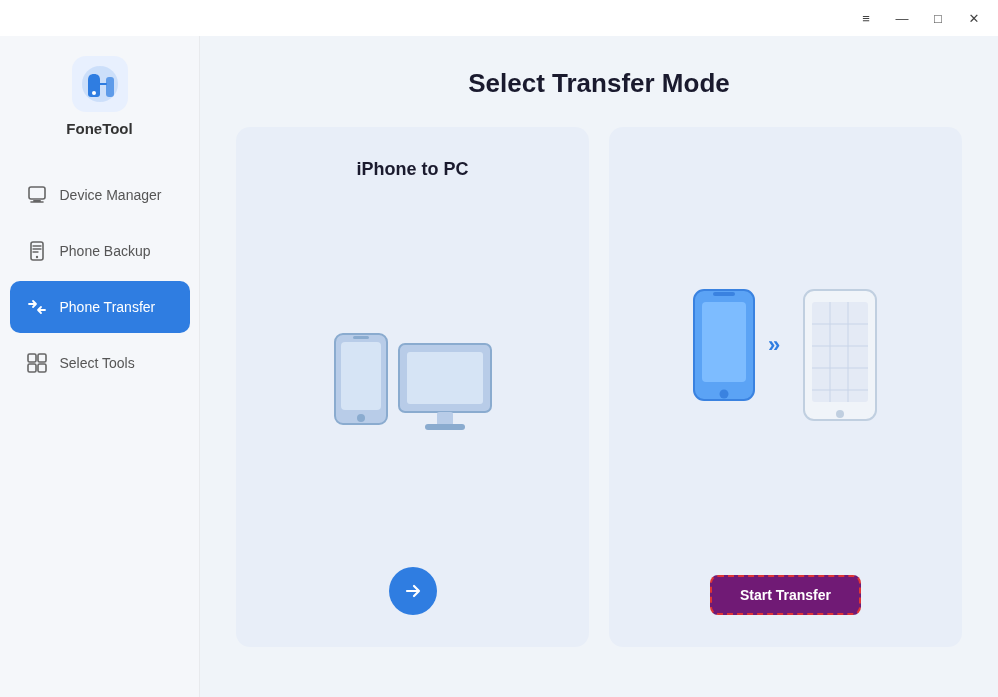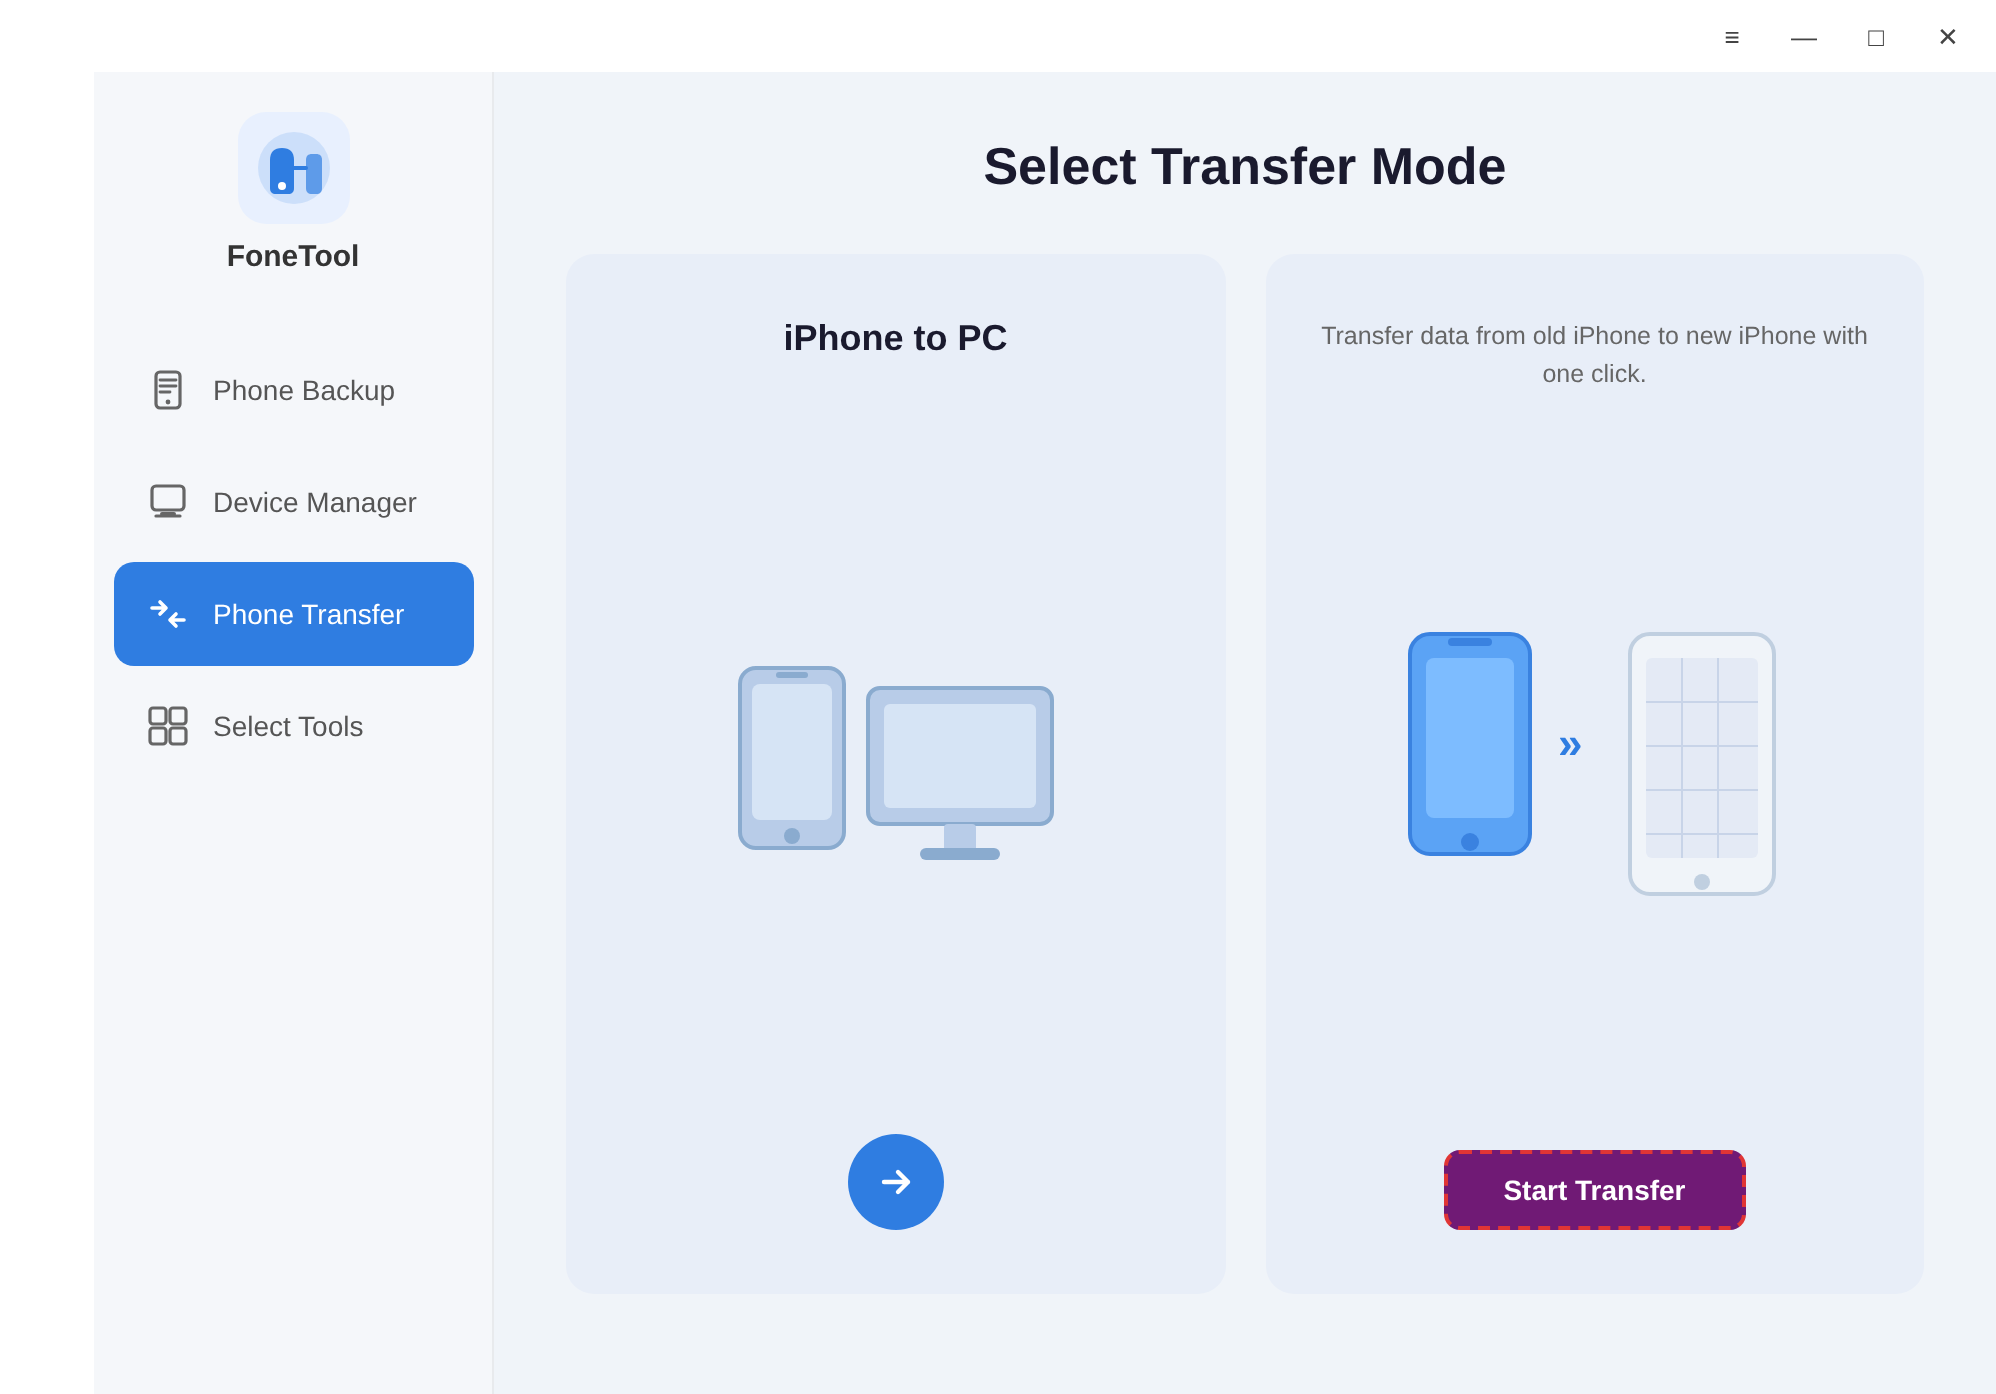--- a/index.html
+++ b/index.html
@@ -47,21 +47,20 @@
     
     .sidebar {
       width: 200px;
       background: #f5f7fa;
       display: flex;
       flex-direction: column;
       align-items: center;
       padding-top: 20px;
       flex-shrink: 0;
       border-right: 1px solid #e8eaed;
-      margin-left: 47px;
     }
 
     .logo-container {
       display: flex;
       flex-direction: column;
       align-items: center;
       margin-bottom: 32px;
     }
 
     .logo-icon {
@@ -211,36 +210,36 @@
         <path d="M22 18 C18 18 16 20 16 24 L16 38 C16 40 17 41 19 41 L25 41 C27 41 28 40 28 38 L28 24 C28 20 26 18 22 18 Z" fill="#2f7de1"></path>
         <path d="M34 24 C34 22 35 21 37 21 L39 21 C41 21 42 22 42 24 L42 38 C42 40 41 41 39 41 L37 41 C35 41 34 40 34 38 Z" fill="#2f7de1" opacity="0.7"></path>
         <circle cx="22" cy="37" r="2" fill="#fff"></circle>
         <path d="M28 28 L34 28" stroke="#2f7de1" stroke-width="2" stroke-linecap="round"></path>
       </svg>
       <span class="logo-text">FoneTool</span>
     </div>
 
     <div class="nav-item">
       <svg class="nav-icon" viewBox="0 0 22 22" fill="none">
+        <rect x="3" y="3" width="16" height="12" rx="2" stroke="#666" stroke-width="1.6" fill="none"></rect>
+        <rect x="7" y="16" width="8" height="2" rx="1" fill="#666"></rect>
+        <line x1="5" y1="18" x2="17" y2="18" stroke="#666" stroke-width="1.6" stroke-linecap="round"></line>
+      </svg>
+      <span>Device Manager</span>
+    </div>
+
+    <div class="nav-item">
+      <svg class="nav-icon" viewBox="0 0 22 22" fill="none">
         <rect x="5" y="2" width="12" height="18" rx="2" stroke="#666" stroke-width="1.6" fill="none"></rect>
         <circle cx="11" cy="17" r="1.2" fill="#666"></circle>
         <line x1="7" y1="6" x2="15" y2="6" stroke="#666" stroke-width="1.4" stroke-linecap="round"></line>
         <line x1="7" y1="9" x2="15" y2="9" stroke="#666" stroke-width="1.4" stroke-linecap="round"></line>
         <line x1="7" y1="12" x2="12" y2="12" stroke="#666" stroke-width="1.4" stroke-linecap="round"></line>
       </svg>
       <span>Phone Backup</span>
-    </div>
-
-    <div class="nav-item">
-      <svg class="nav-icon" viewBox="0 0 22 22" fill="none">
-        <rect x="3" y="3" width="16" height="12" rx="2" stroke="#666" stroke-width="1.6" fill="none"></rect>
-        <rect x="7" y="16" width="8" height="2" rx="1" fill="#666"></rect>
-        <line x1="5" y1="18" x2="17" y2="18" stroke="#666" stroke-width="1.6" stroke-linecap="round"></line>
-      </svg>
-      <span>Device Manager</span>
     </div>
 
 
     <div class="nav-item active">
       <svg class="nav-icon" viewBox="0 0 22 22" fill="none">
         <path d="M3 8 L10 8 M7 5 L10 8 L7 11" stroke="#fff" stroke-width="1.8" stroke-linecap="round" stroke-linejoin="round" fill="none"></path>
         <path d="M19 14 L12 14 M15 11 L12 14 L15 17" stroke="#fff" stroke-width="1.8" stroke-linecap="round" stroke-linejoin="round" fill="none"></path>
       </svg>
       <span>Phone Transfer</span>
     </div>
@@ -284,21 +283,20 @@
           <button class="arrow-btn">
             <svg width="20" height="20" viewBox="0 0 20 20" fill="none">
               <path d="M4 10 H16 M11 5 L16 10 L11 15" stroke="#fff" stroke-width="2.2" stroke-linecap="round" stroke-linejoin="round"></path>
             </svg>
           </button>
         </div>
       </div>
 
 
       <div class="transfer-card">
-        <div class="card-desc">Transfer data from old iPhone to new iPhone with one click.</div>
         <div class="card-illustration">
           <svg width="200" height="150" viewBox="0 0 200 150" fill="none" xmlns="http://www.w3.org/2000/svg">
 
             <rect x="8" y="10" width="60" height="110" rx="10" fill="#5ba3f5" stroke="#3a82e0" stroke-width="2"></rect>
             <rect x="16" y="22" width="44" height="80" rx="4" fill="#7dbcff"></rect>
             <circle cx="38" cy="114" r="4.5" fill="#3a82e0"></circle>
             <rect x="27" y="12" width="22" height="4" rx="2" fill="#3a82e0"></rect>
 
             <text x="82" y="72" font-size="22" font-weight="bold" fill="#2f7de1" font-family="Arial">»</text>
 

